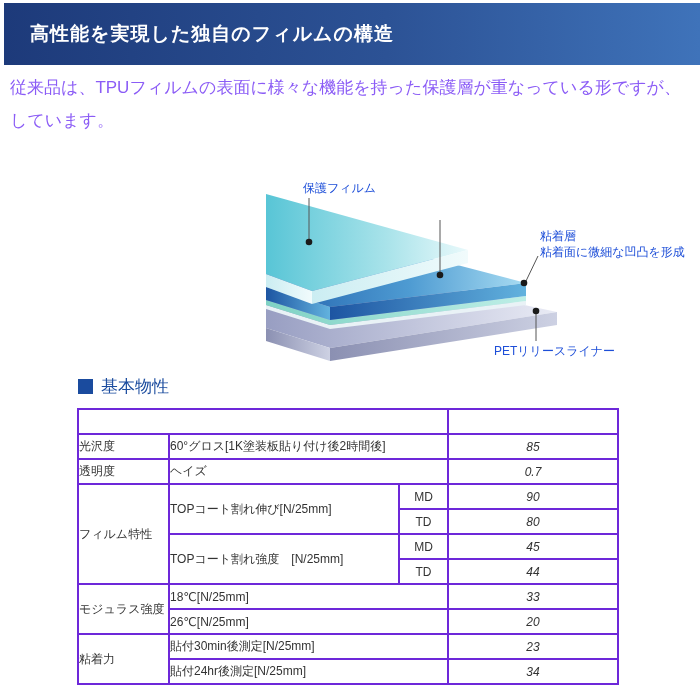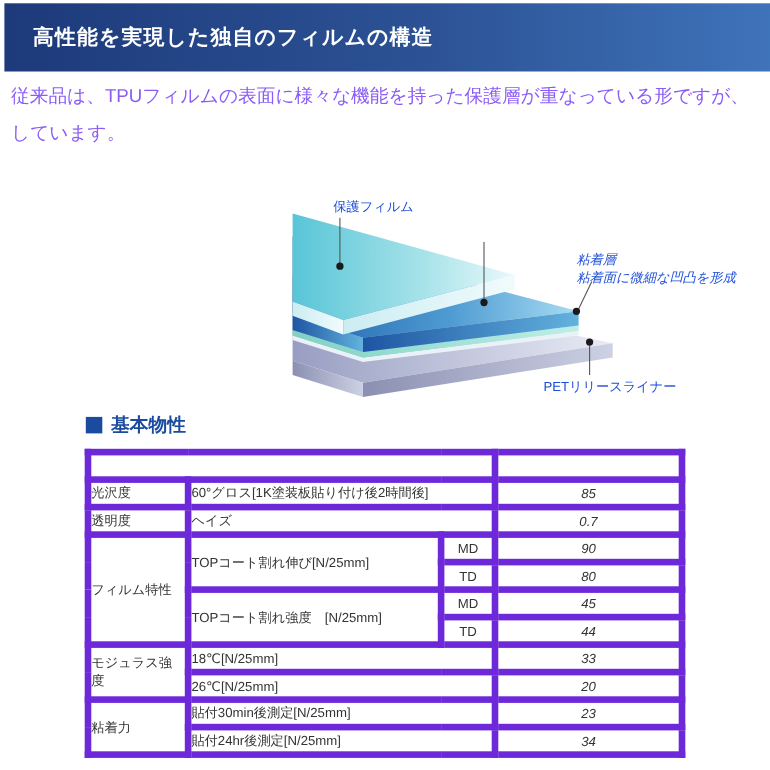--- a/index.html
+++ b/index.html
@@ -16,27 +16,27 @@
   
   .intro{position:absolute;left:10px;top:71px;font-size:17px;line-height:33px;color:#8b5cf6;}
   .intro div{white-space:nowrap;}
 
   
   .diagram-svg{position:absolute;left:0;top:170px;}
   .dlabel{position:absolute;font-size:12px;line-height:15.5px;color:#1d4ed8;white-space:nowrap;}
 
   
   .section-title{position:absolute;left:78px;top:375px;display:flex;align-items:center;
-    color:#1a4b9e;font-size:17px;font-weight:bold;}
+    color:#1a4b9e;font-size:17px;font-weight:normal;}
   .section-bullet{width:15px;height:15px;background:#1a4b9e;margin-right:8px;}
 
   
   table.props{position:absolute;left:77px;top:408px;width:540px;border-collapse:collapse;
     table-layout:fixed;font-size:12px;color:#333;background:#fff;}
-  table.props td{border:6px solid #6d28d9;height:25px;padding:0;box-sizing:border-box;
+  table.props td{border:2px solid #6d28d9;height:25px;padding:0;box-sizing:border-box;
     vertical-align:middle;background:#fff;}
   td.diag-cell{background-image:linear-gradient(to bottom right,
       transparent 49.5%, #9a9a9a 49.5%, #9a9a9a 50.6%, transparent 50.6%);}
   td.prod-head{background:linear-gradient(90deg,#4a7fc2 0%,#264f9c 45%,#132f74 100%);
     color:#fff;font-weight:bold;font-size:13px;text-align:center;height:32px;}
   td.cat{padding-left:8px;}
   td.test{padding-left:12px;}
   td.dir{text-align:center;}
   td.val{text-align:center;font-style:italic;}
 </style>
@@ -122,21 +122,21 @@
       <circle cx="309" cy="72" r="3.3"></circle>
       <circle cx="440" cy="105" r="3.3"></circle>
       <circle cx="524" cy="113" r="3.3"></circle>
       <circle cx="536" cy="141" r="3.3"></circle>
     </g>
   </svg>
 
   <div class="dlabel" style="left:303px;top:181px;">
     <div>保護フィルム</div>
   </div>
-  <div class="dlabel" style="left:524px;top:229px;font-style:italic;">
+  <div class="dlabel" style="left:540px;top:229px;">
     <div>粘着層</div>
     <div>粘着面に微細な凹凸を形成</div>
   </div>
   <div class="dlabel" style="left:494px;top:344px;">
     <div>PETリリースライナー</div>
   </div>
 
   <div class="section-title">
     <span class="section-bullet"></span>
     <span>基本物性</span>

